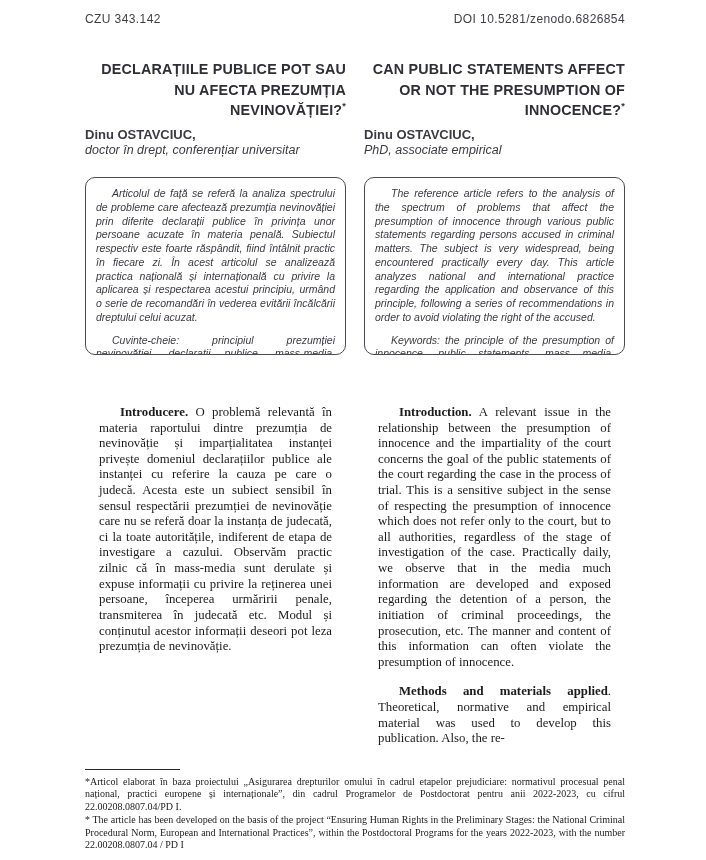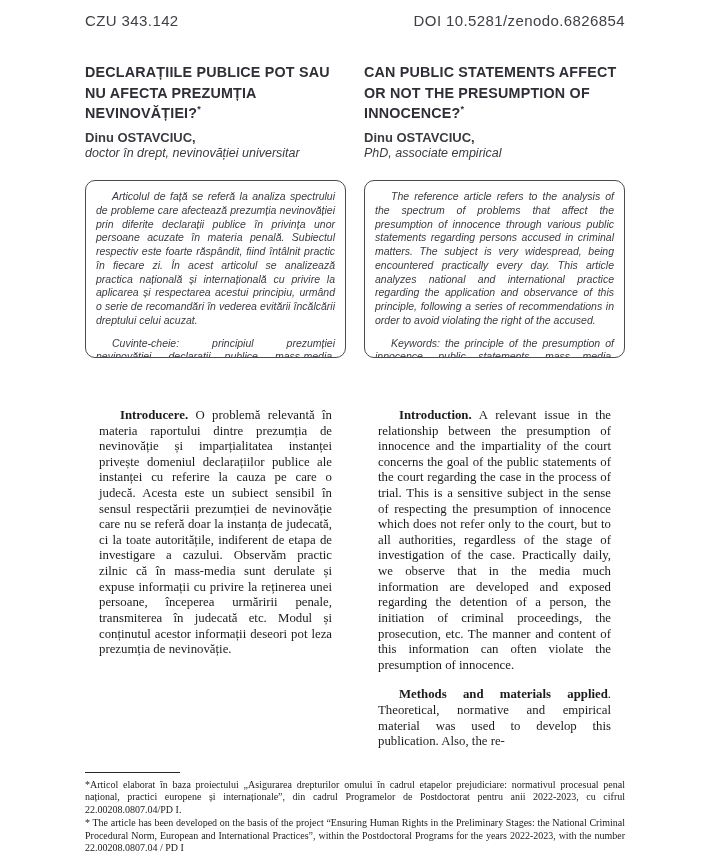--- a/index.html
+++ b/index.html
@@ -14,35 +14,35 @@
     width: 706px;
     height: 860px;
     padding: 12px 81px 0 85px;
   }
 
   
   .top-header {
     display: flex;
     justify-content: space-between;
     font-family: "Liberation Sans", sans-serif;
-    font-size: 15px;
+    font-size: 12px;
     letter-spacing: 0.4px;
     color: #3f3f46;
   }
 
   
   .cols {
     display: grid;
     grid-template-columns: 1fr 1fr;
     column-gap: 18px;
     margin-top: 33px;
   }
   .col-title {
     height: 68px;
-    text-align: left;
+    text-align: right;
     font-family: "Liberation Sans", sans-serif;
     font-weight: bold;
     font-size: 14.3px;
     line-height: 1.45;
     letter-spacing: 0.2px;
     color: #2e2e36;
   }
   .col-title sup { font-size: 9px; }
   .author { text-align: left; font-family: "Liberation Sans", sans-serif; color: #3a3a42; }
   .author-name { font-weight: bold; font-size: 13px; }
@@ -114,21 +114,21 @@
     <span>CZU 343.142</span>
     <span>DOI  10.5281/zenodo.6826854</span>
   </div>
 
   <div class="cols">
 
     <div class="col">
       <div class="col-title"><span>DECLARAȚIILE PUBLICE POT SAU NU AFECTA PREZUMȚIA NEVINOVĂȚIEI?</span><sup>*</sup></div>
       <div class="author">
         <div class="author-name">Dinu OSTAVCIUC,</div>
-        <div class="author-role">doctor în drept, nevinovăției universitar</div>
+        <div class="author-role">doctor în drept, conferențiar universitar</div>
       </div>
       <div class="abstract-box">
         <p>Articolul de față se referă la analiza spectrului de probleme care afectează prezumția nevinovăției prin diferite declarații publice în privința unor persoane acuzate în materia penală. Subiectul respectiv este foarte răspândit, fiind întâlnit practic în fiecare zi. În acest articolul se analizează practica națională și internațională cu privire la aplicarea și respectarea acestui principiu, urmând o serie de recomandări în vederea evitării încălcării dreptului celui acuzat.</p>
         <p class="keywords">Cuvinte-cheie: principiul prezumției nevinovăției, declarații publice, mass-media, jurnaliști, autorități, procuror, judecător.</p>
       </div>
       <div class="body-text">
         <p><span class="lead">Introducere.</span><span> O problemă relevantă în materia raportului dintre prezumția de nevinovăție și imparțialitatea instanței privește domeniul declarațiilor publice ale instanței cu referire la cauza pe care o judecă. Acesta este un subiect sensibil în sensul respectării prezumției de nevinovăție care nu se referă doar la instanța de judecată, ci la toate autoritățile, indiferent de etapa de investigare a cazului. Observăm practic zilnic că în mass-media sunt derulate și expuse informații cu privire la reținerea unei persoane, începerea urmăririi penale, transmiterea în judecată etc. Modul și conținutul acestor informații deseori pot leza prezumția de nevinovăție.</span></p>
       </div>
     </div>
 

